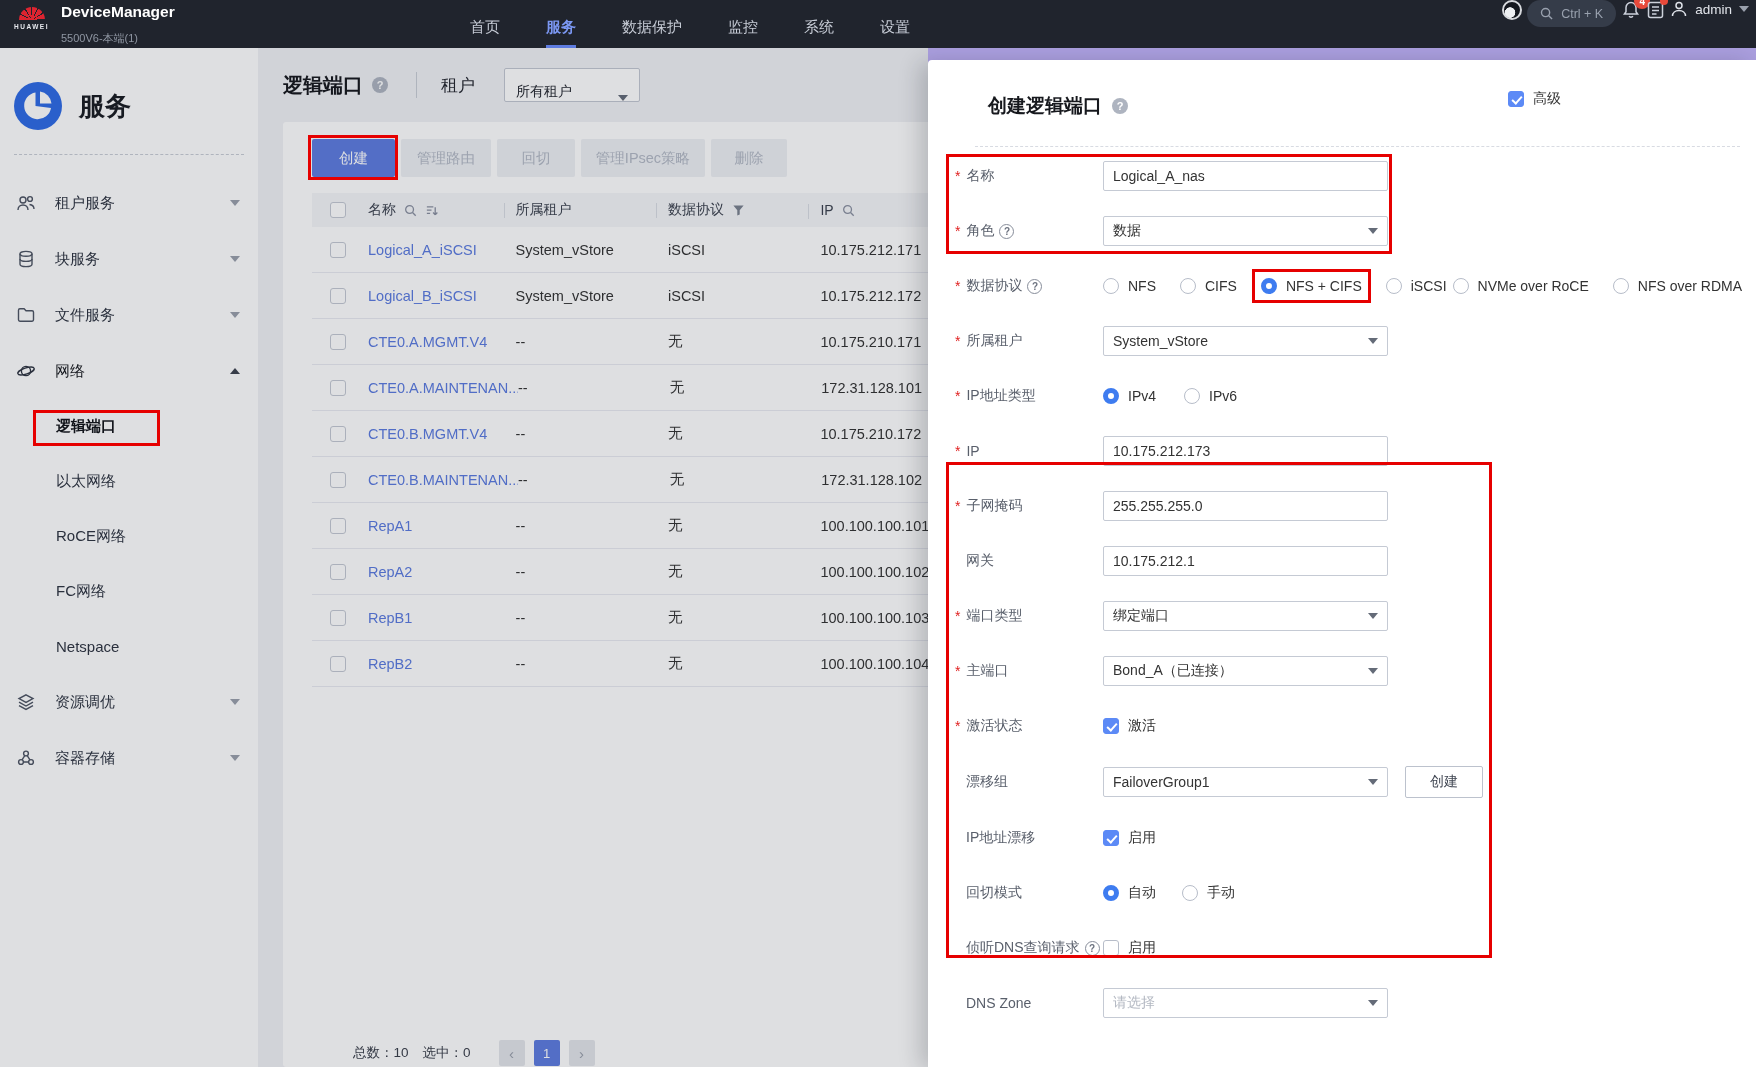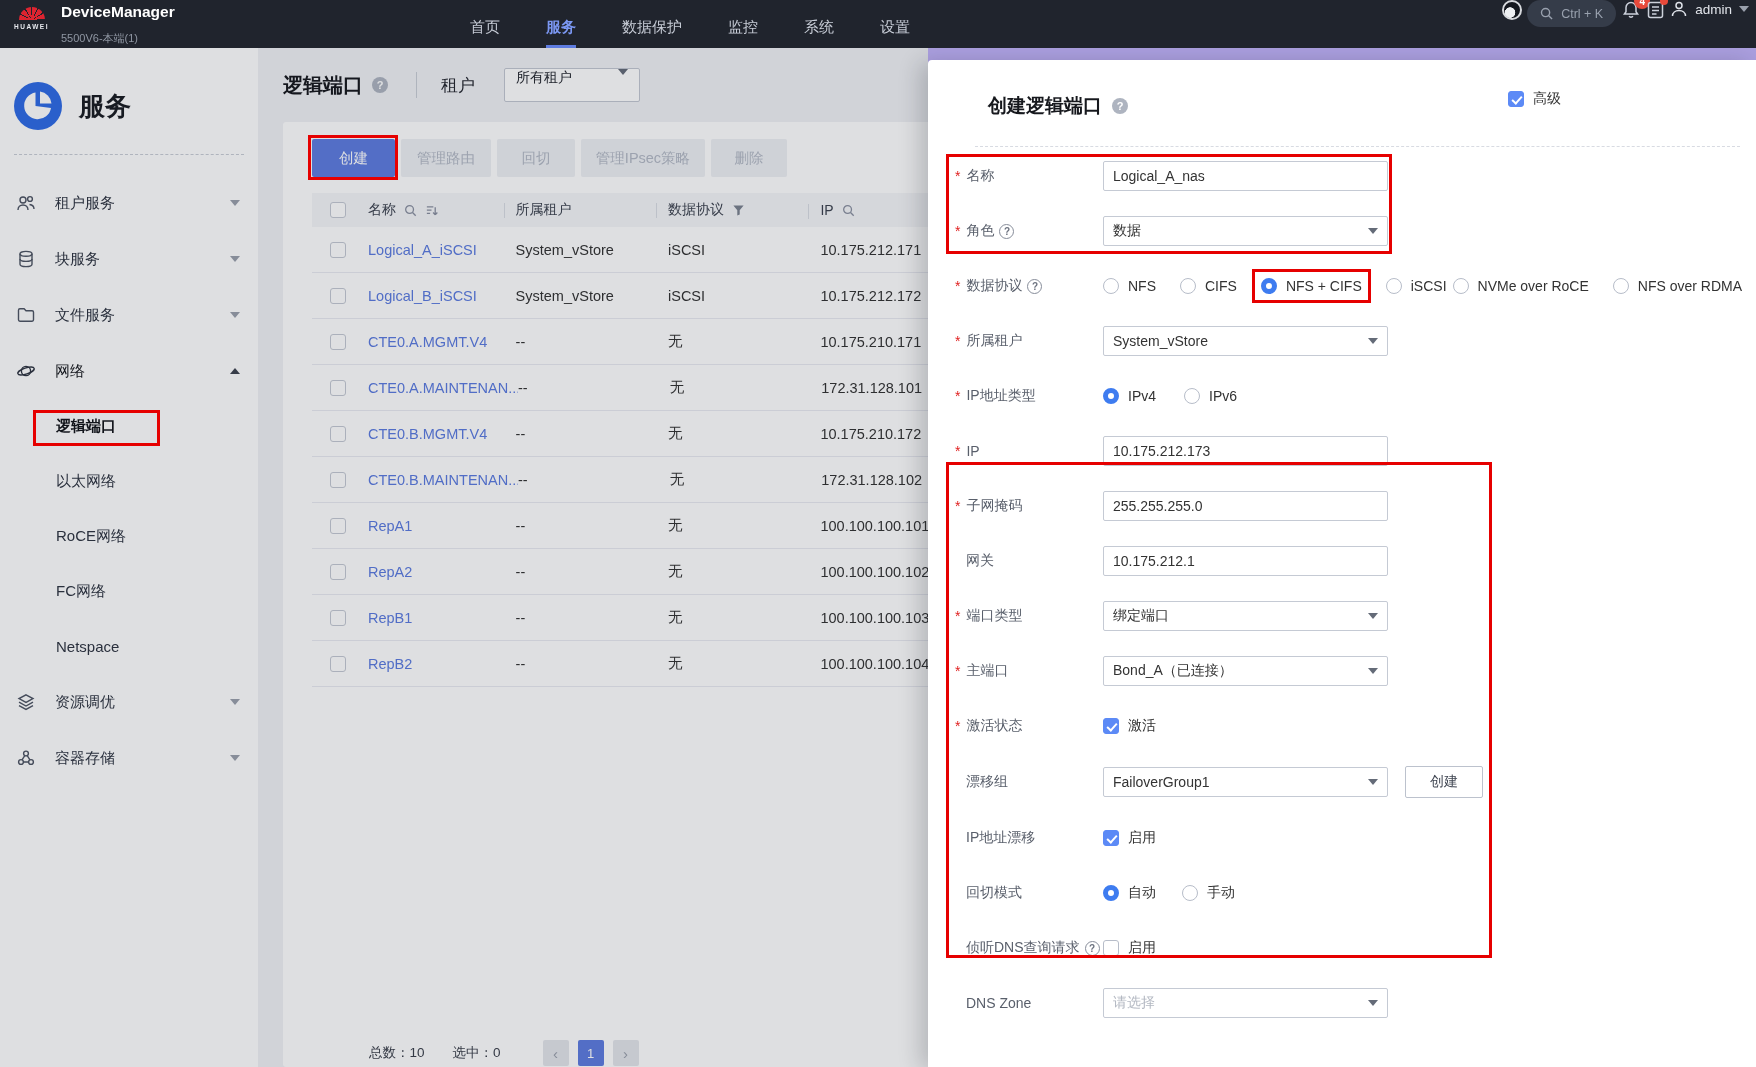--- a/index.html
+++ b/index.html
@@ -42,37 +42,37 @@
 .submenu-item.active{font-weight:bold;color:#111318}
 
 
 .main{position:absolute;top:48px;left:258px;width:670px;height:1019px;background:#f0f1f5}
 .page-head{display:flex;align-items:center;height:74px;padding-left:25px}
 .page-title{font-size:20px;font-weight:bold;color:#15171c}
 .help-solid{width:16px;height:16px;border-radius:50%;background:#aeb4c0;color:#fff;font-size:11px;font-weight:bold;display:inline-flex;align-items:center;justify-content:center;margin-left:9px}
 .help-ring{width:15px;height:15px;border-radius:50%;border:1.2px solid #878d9a;color:#6d7380;font-size:10px;font-weight:bold;display:inline-flex;align-items:center;justify-content:center}
 .vdiv{width:1px;height:26px;background:#c9cdd6;margin:0 24px 0 28px}
 .tenant-label{font-size:17px;color:#23262e;margin-right:29px}
-.tenant-select{width:136px;height:34px;background:#fff;border:1px solid #c3c8d2;border-radius:2px;display:flex;align-items:flex-start;justify-content:space-between;padding:0 11px;font-size:14px;color:#23262e;cursor:pointer}
+.tenant-select{width:136px;height:34px;background:#fff;border:1px solid #c3c8d2;border-radius:2px;display:flex;align-items:flex-end;justify-content:space-between;padding:0 11px;font-size:14px;color:#23262e;cursor:pointer}
 .card{position:absolute;left:25px;top:74px;width:700px;height:945px;background:#fff;border-radius:3px;padding:17px 0 0 29px}
 .toolbar{display:flex;gap:6px}
 .btn{height:38px;font-size:14.5px;display:flex;align-items:center;justify-content:center;border-radius:2px;cursor:pointer}
 .btn.primary{background:#5e7ce0;color:#fff}
 .btn.disabled{background:#eef0f4;color:#b3b9c5;cursor:default}
 .thead{display:flex;align-items:center;height:34px;background:#f5f6f9;margin-top:16px;width:656px;font-size:14px;color:#3c424e;padding-left:18px}
 .trow{display:flex;align-items:center;height:46px;border-bottom:1px solid #e9ebf1;width:656px;font-size:14.5px;color:#333;padding-left:18px}
 .cb{width:16px;height:16px;border:1px solid #c4c9d3;border-radius:3px;background:#fff;flex-shrink:0;cursor:pointer}
 .colname{width:150px;margin-left:22px;display:flex;align-items:center;gap:8px}
 .coltenant{width:155px}
 .colproto{width:155px}
 .colip{width:150px}
 .th{position:relative;display:flex;align-items:center;gap:8px}
 .th.sep::before{content:"";position:absolute;left:-12px;top:2px;height:15px;width:1px;background:#d9dce3}
 .link{color:#5b7be0;cursor:pointer;white-space:nowrap;overflow:hidden}
-.pagination{position:absolute;left:86px;top:918px;display:flex;align-items:center;gap:28px;font-size:13.5px;color:#3a3f4a}
+.pagination{position:absolute;left:70px;top:918px;display:flex;align-items:center;gap:14px;font-size:13.5px;color:#3a3f4a}
 .pg-btn{width:26px;height:26px;border-radius:2px;background:#e4e6eb;color:#9aa0ab;display:flex;align-items:center;justify-content:center;font-size:15px;cursor:pointer}
 .pg-btn.active{background:#5e7ce0;color:#fff;font-size:13px}
 .pg-group{display:flex;gap:9px;margin-left:14px}
 
 
 .dim{position:absolute;left:0;top:48px;width:1756px;height:1019px;background:rgba(23,28,40,.14);z-index:8}
 
 
 .drawer{position:absolute;left:928px;top:60px;width:828px;height:1007px;background:#fff;border-radius:4px 0 0 0;box-shadow:-8px 2px 22px rgba(20,24,35,.20);z-index:10}
 .drawer-head{display:flex;align-items:center;margin:26px 0 0 60px;height:40px}

